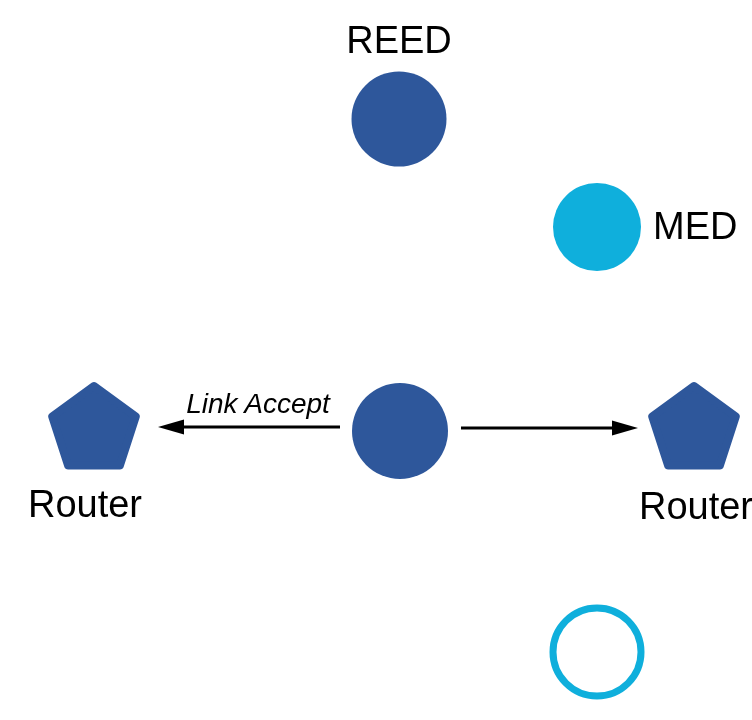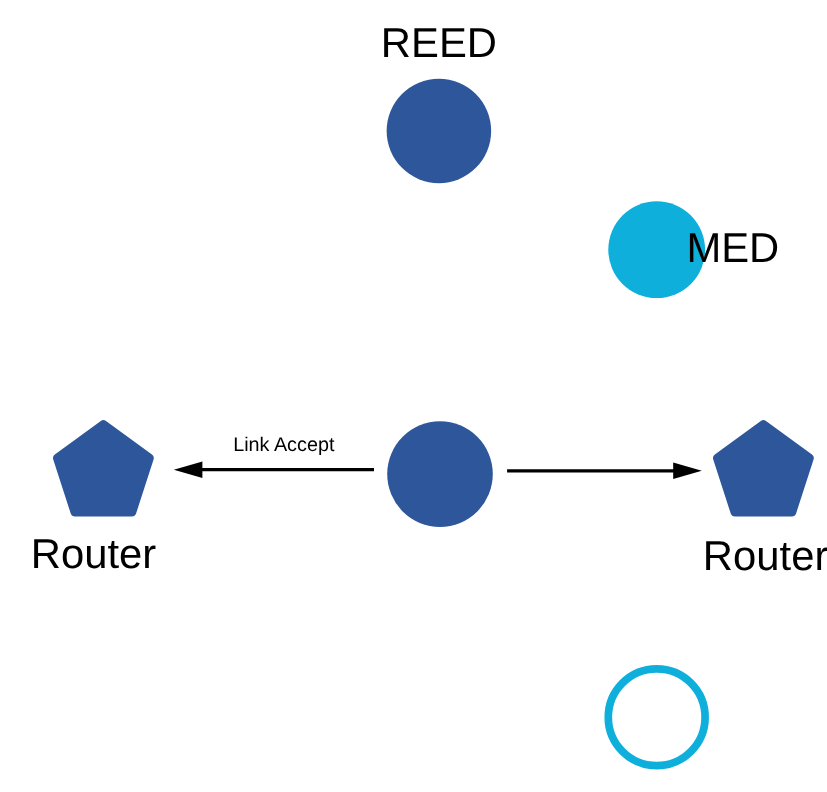--- a/index.html
+++ b/index.html
@@ -21,21 +21,22 @@
     color: #000000;
     font-size: 38px;
     line-height: 1;
     white-space: nowrap;
     user-select: none;
   }
   .center-x  { transform: translateX(-50%); }
   .center-y  { transform: translateY(-50%); }
   .center-xy { transform: translate(-50%, -50%); }
   .edge-label {
-    font-size: 18px;
+    font-size: 28px;
+    font-style: italic;
   }
 </style>
 </head>
 <body>
 
 <div class="canvas">
 
   <svg width="752" height="720" viewBox="0 0 752 720">
 
     <circle cx="379" cy="119" r="47.5" fill="#2E579B"></circle>
@@ -52,21 +53,21 @@
 
     <polygon points="74,386 115.8,416.4 99.9,465.6 48.1,465.6 32.2,416.4" stroke-width="8" stroke-linejoin="round" fill="#2E579B" stroke="#2E579B"></polygon>
 
     <polygon points="674,386 715.8,416.4 699.9,465.6 648.1,465.6 632.2,416.4" stroke-width="8" stroke-linejoin="round" fill="#2E579B" stroke="#2E579B"></polygon>
 
     <circle cx="577" cy="652" r="44" fill="none" stroke-width="7" stroke="#0FAFDC"></circle>
   </svg>
 
   <div class="label center-x" style="left:379px; top:21px;">REED</div>
 
-  <div class="label center-y" style="left:604px; top:226px;">MED</div>
+  <div class="label center-y" style="left:633px; top:226px;">MED</div>
 
   <div class="label edge-label center-xy" style="left:238px; top:404px;">Link Accept</div>
 
   <div class="label center-xy" style="left:65px; top:504px;">Router</div>
 
   <div class="label center-xy" style="left:676px; top:506px;">Router</div>
 
 
 </div>
 

